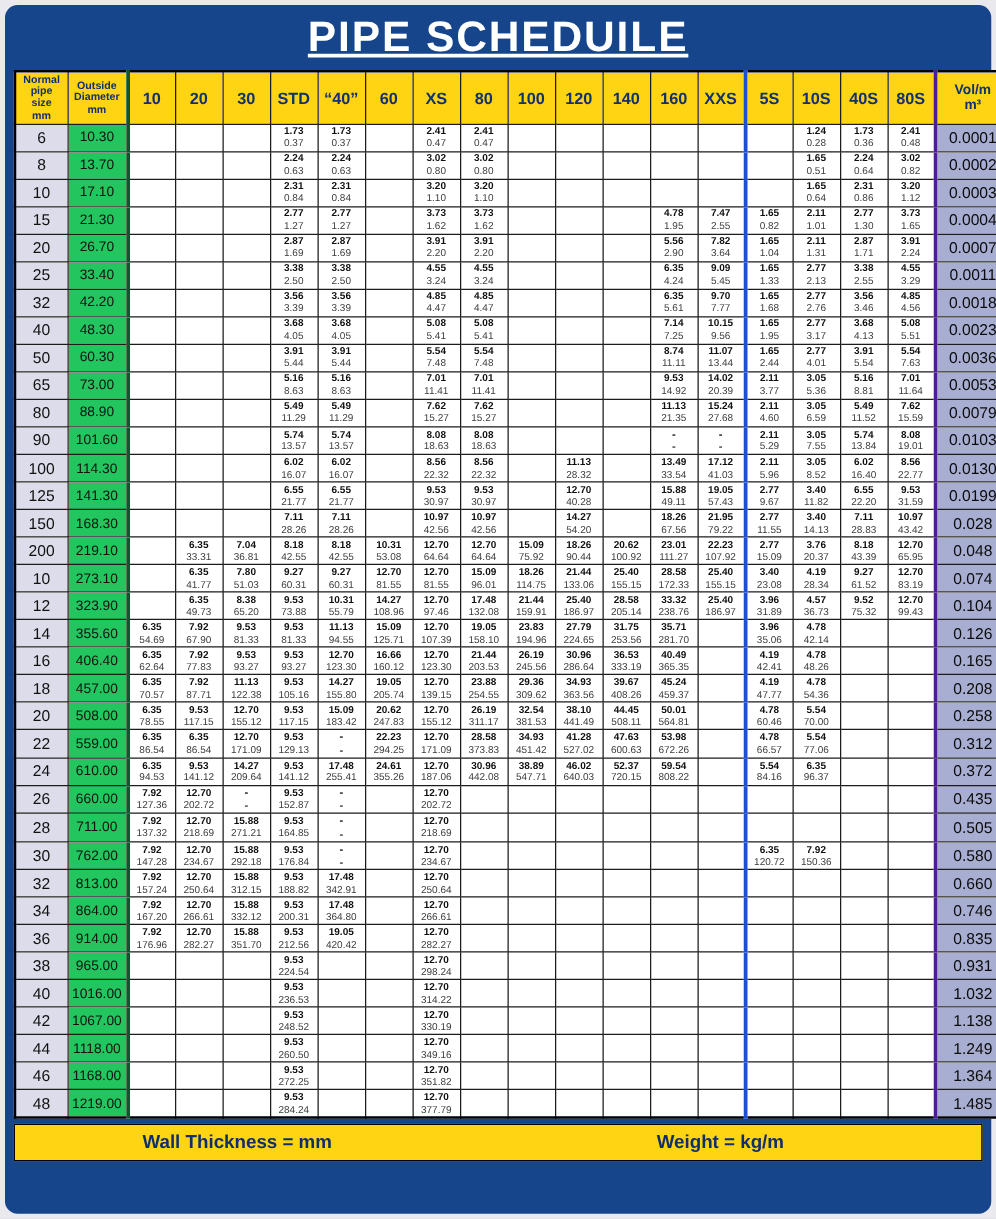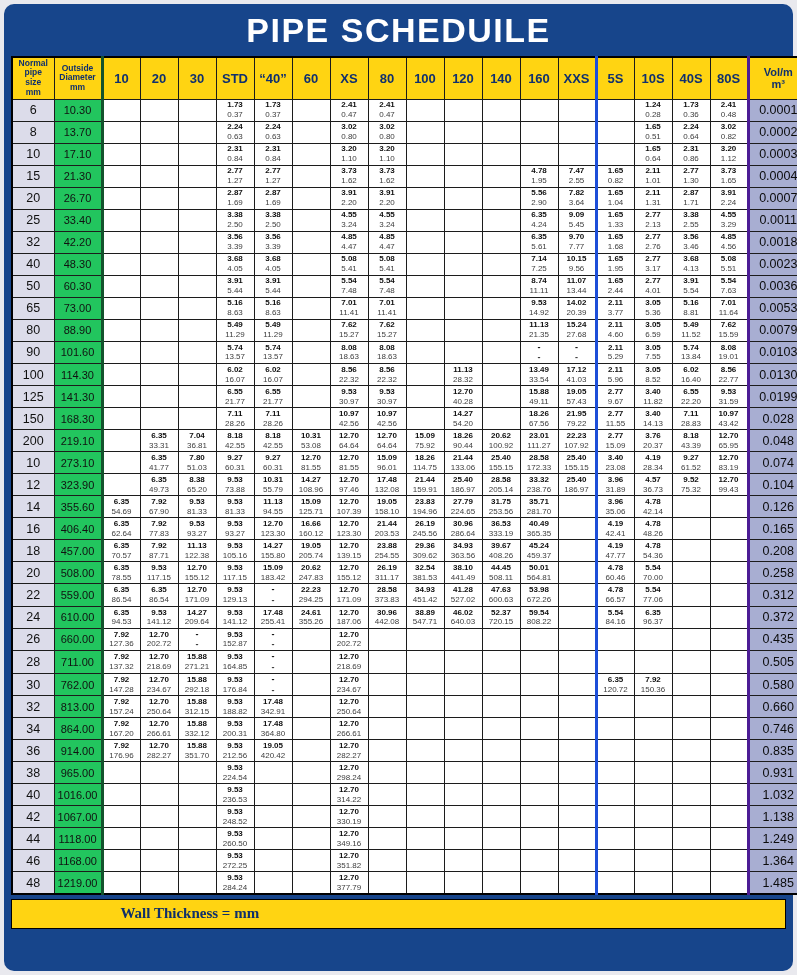--- a/index.html
+++ b/index.html
@@ -10,21 +10,21 @@
   .frame {
     width: 100%; height: 100%; background: #17458b;
     border-radius: 10px; padding: 0 7px 7px 7px;
     display: flex; flex-direction: column;
   }
   .title-bar {
     height: 52px; flex: 0 0 auto;
     display: flex; align-items: center; justify-content: center;
   }
   .title-bar h1 {
-    color: #ffffff; font-size: 34px; font-weight: bold; letter-spacing: 1.5px;
+    color: #ffffff; font-size: 34px; font-weight: bold; letter-spacing: 1.5px; text-decoration: underline;
   }
   table.sched {
     width: 100%; border-collapse: collapse; table-layout: fixed;
     background: #ffffff; border: 2px solid #000;
   }
   .sched th, .sched td {
     border: 1px solid #1c1c1c; padding: 0; text-align: center; vertical-align: middle;
     overflow: hidden;
   }
   .sched thead th {
@@ -41,21 +41,21 @@
   .kg { font-size: 8px; color: #3c3c3c; line-height: 1.2; }
   .wt.dash, .kg.dash { font-weight: bold; font-size: 9px; }
   
   .sched th:nth-child(2),  .sched td:nth-child(2)  { border-right: 3px solid #14532d; }
   .sched th:nth-child(15), .sched td:nth-child(15) { border-right: 3px solid #1d4ed8; }
   .sched th:nth-child(19), .sched td:nth-child(19) { border-right: 3px solid #4c1d95; }
   .footer-bar {
     margin-top: 4px; flex: 0 0 auto; height: 30px; background: #ffd412;
     border: 1px solid #000; display: flex; align-items: center;
   }
-  .footer-bar .f-left  { width: 46%; text-align: center; color: #0f2f6b; font-weight: bold; font-size: 15px; font-family: Liberation Serif, serif; }
+  .footer-bar .f-left  { width: 46%; text-align: center; color: #0f2f6b; font-weight: bold; font-size: 15px; }
   .footer-bar .f-right { width: 54%; text-align: center; color: #0f2f6b; font-weight: bold; font-size: 15px; }
 </style>
 </head>
 <body>
 
 <div class="page">
   <div class="frame">
 
     <div class="title-bar">
       <h1>PIPE SCHEDUILE</h1>
@@ -1883,16 +1883,17 @@
             <td class="data-cell"></td>
             <td class="data-cell"></td>
             <td class="data-cell"></td>
             <td class="vol-cell">1.485</td>
           </tr>
         </tbody>
     </table>
 
     <div class="footer-bar">
       <div class="f-left">Wall Thickness = mm</div>
+      <div class="f-right">Weight = kg/m</div>
     </div>
 
   </div>
 </div>
 
 </body></html>

